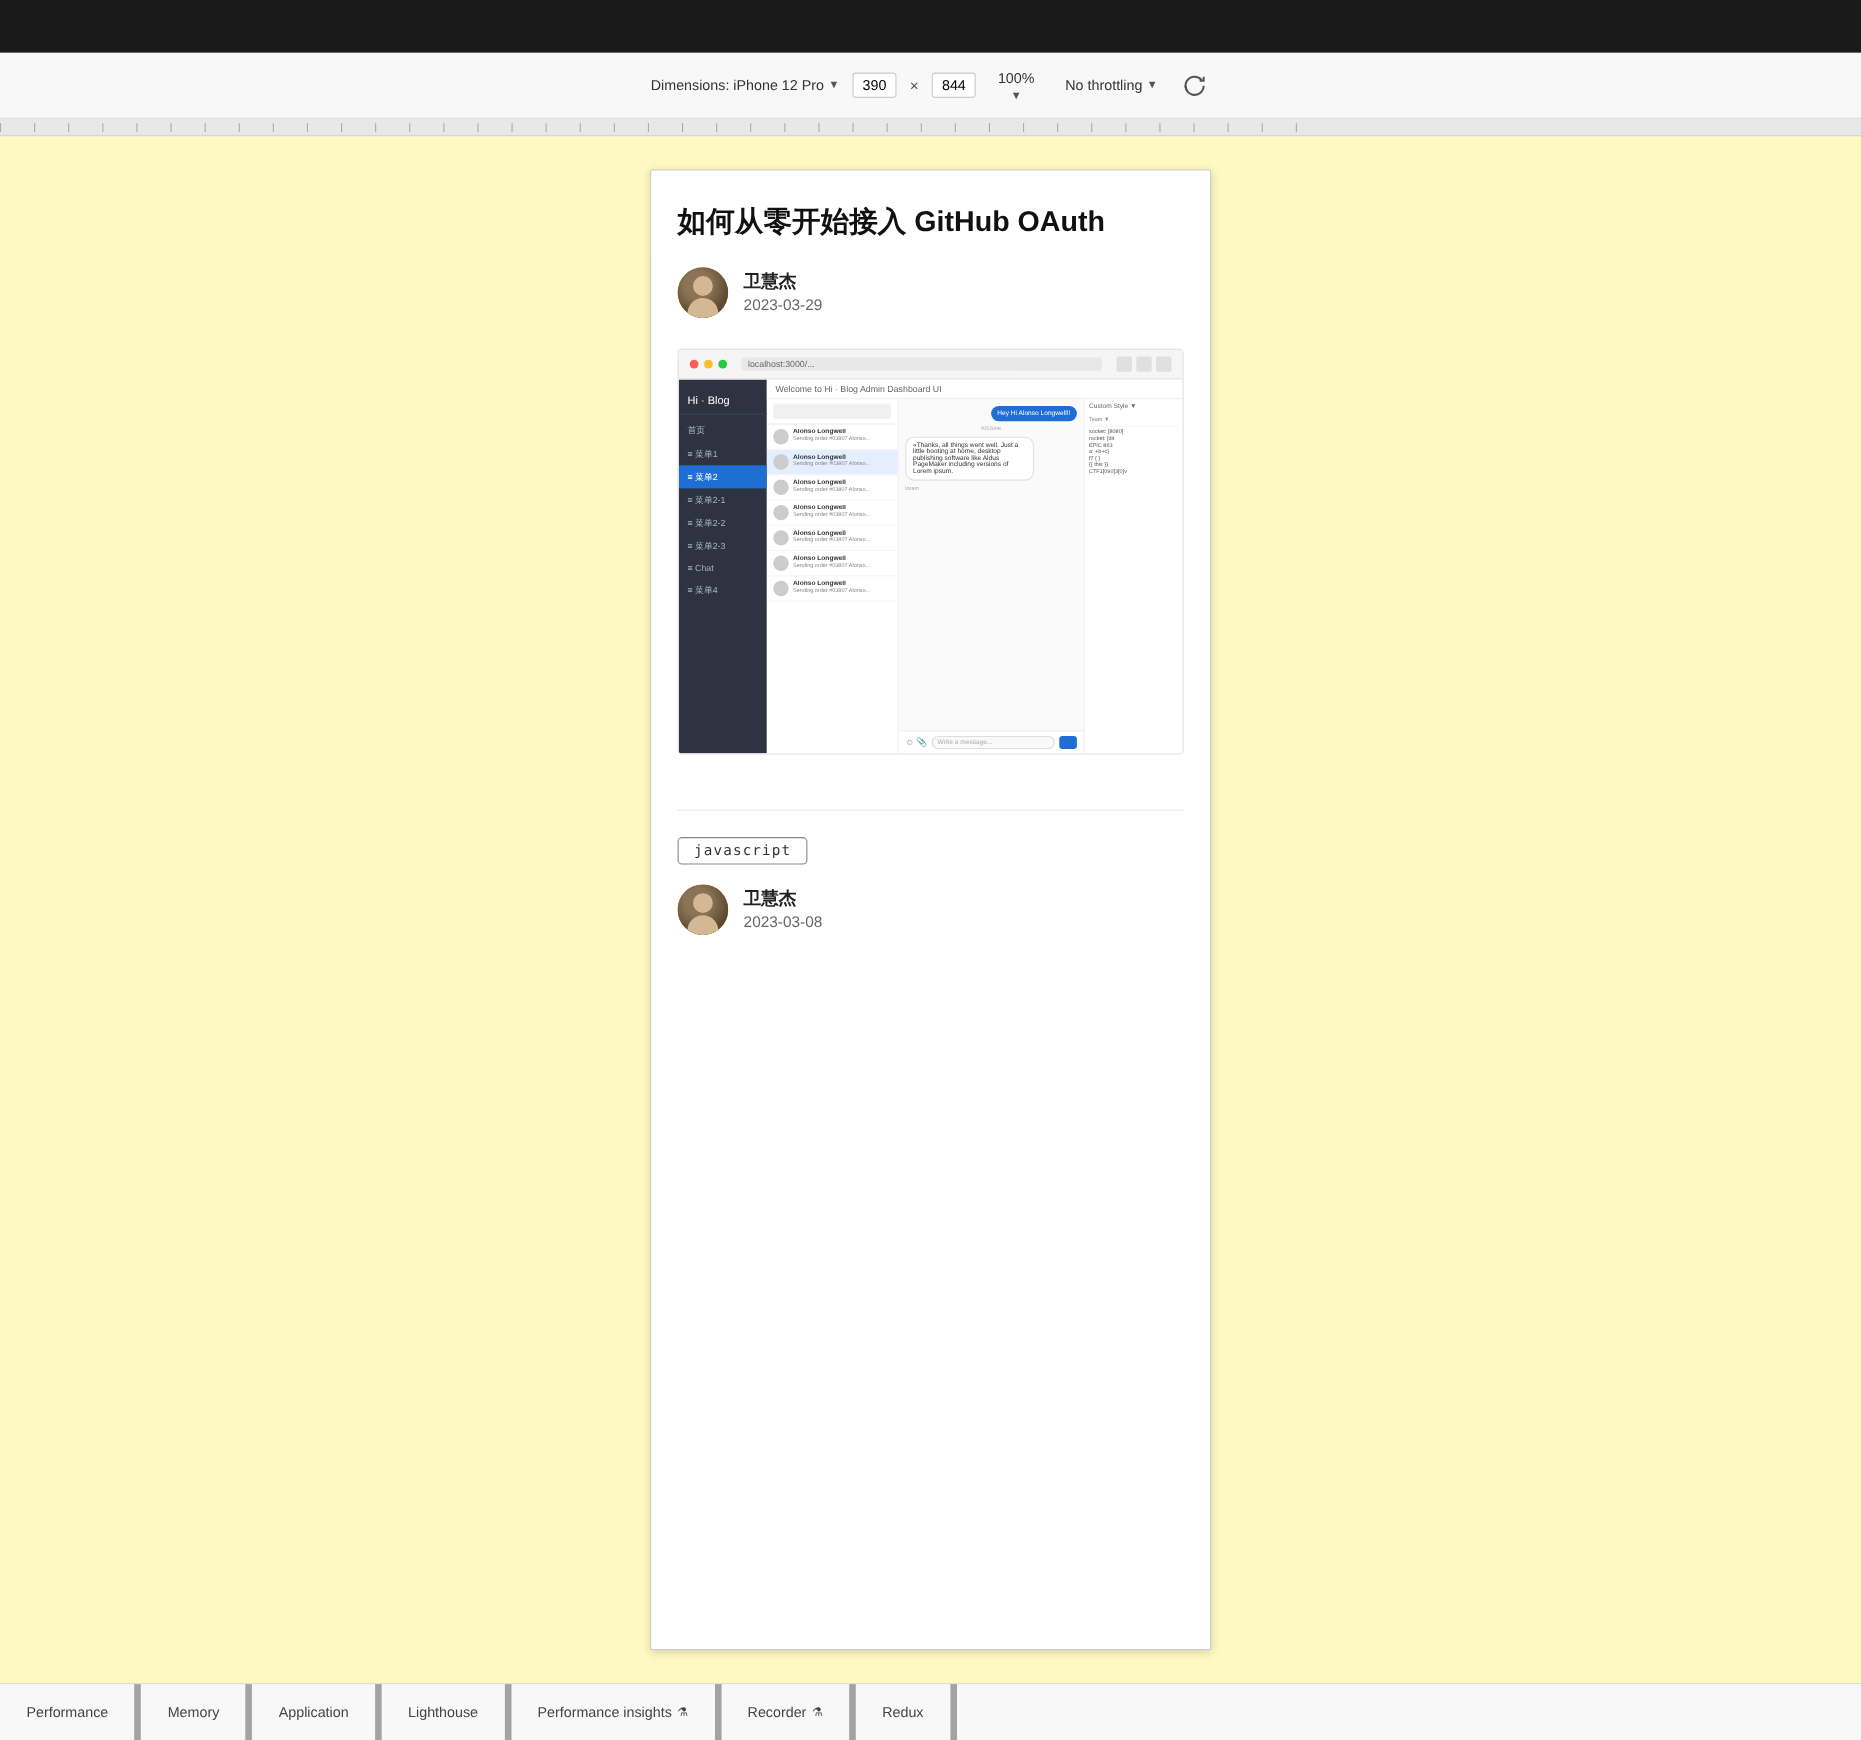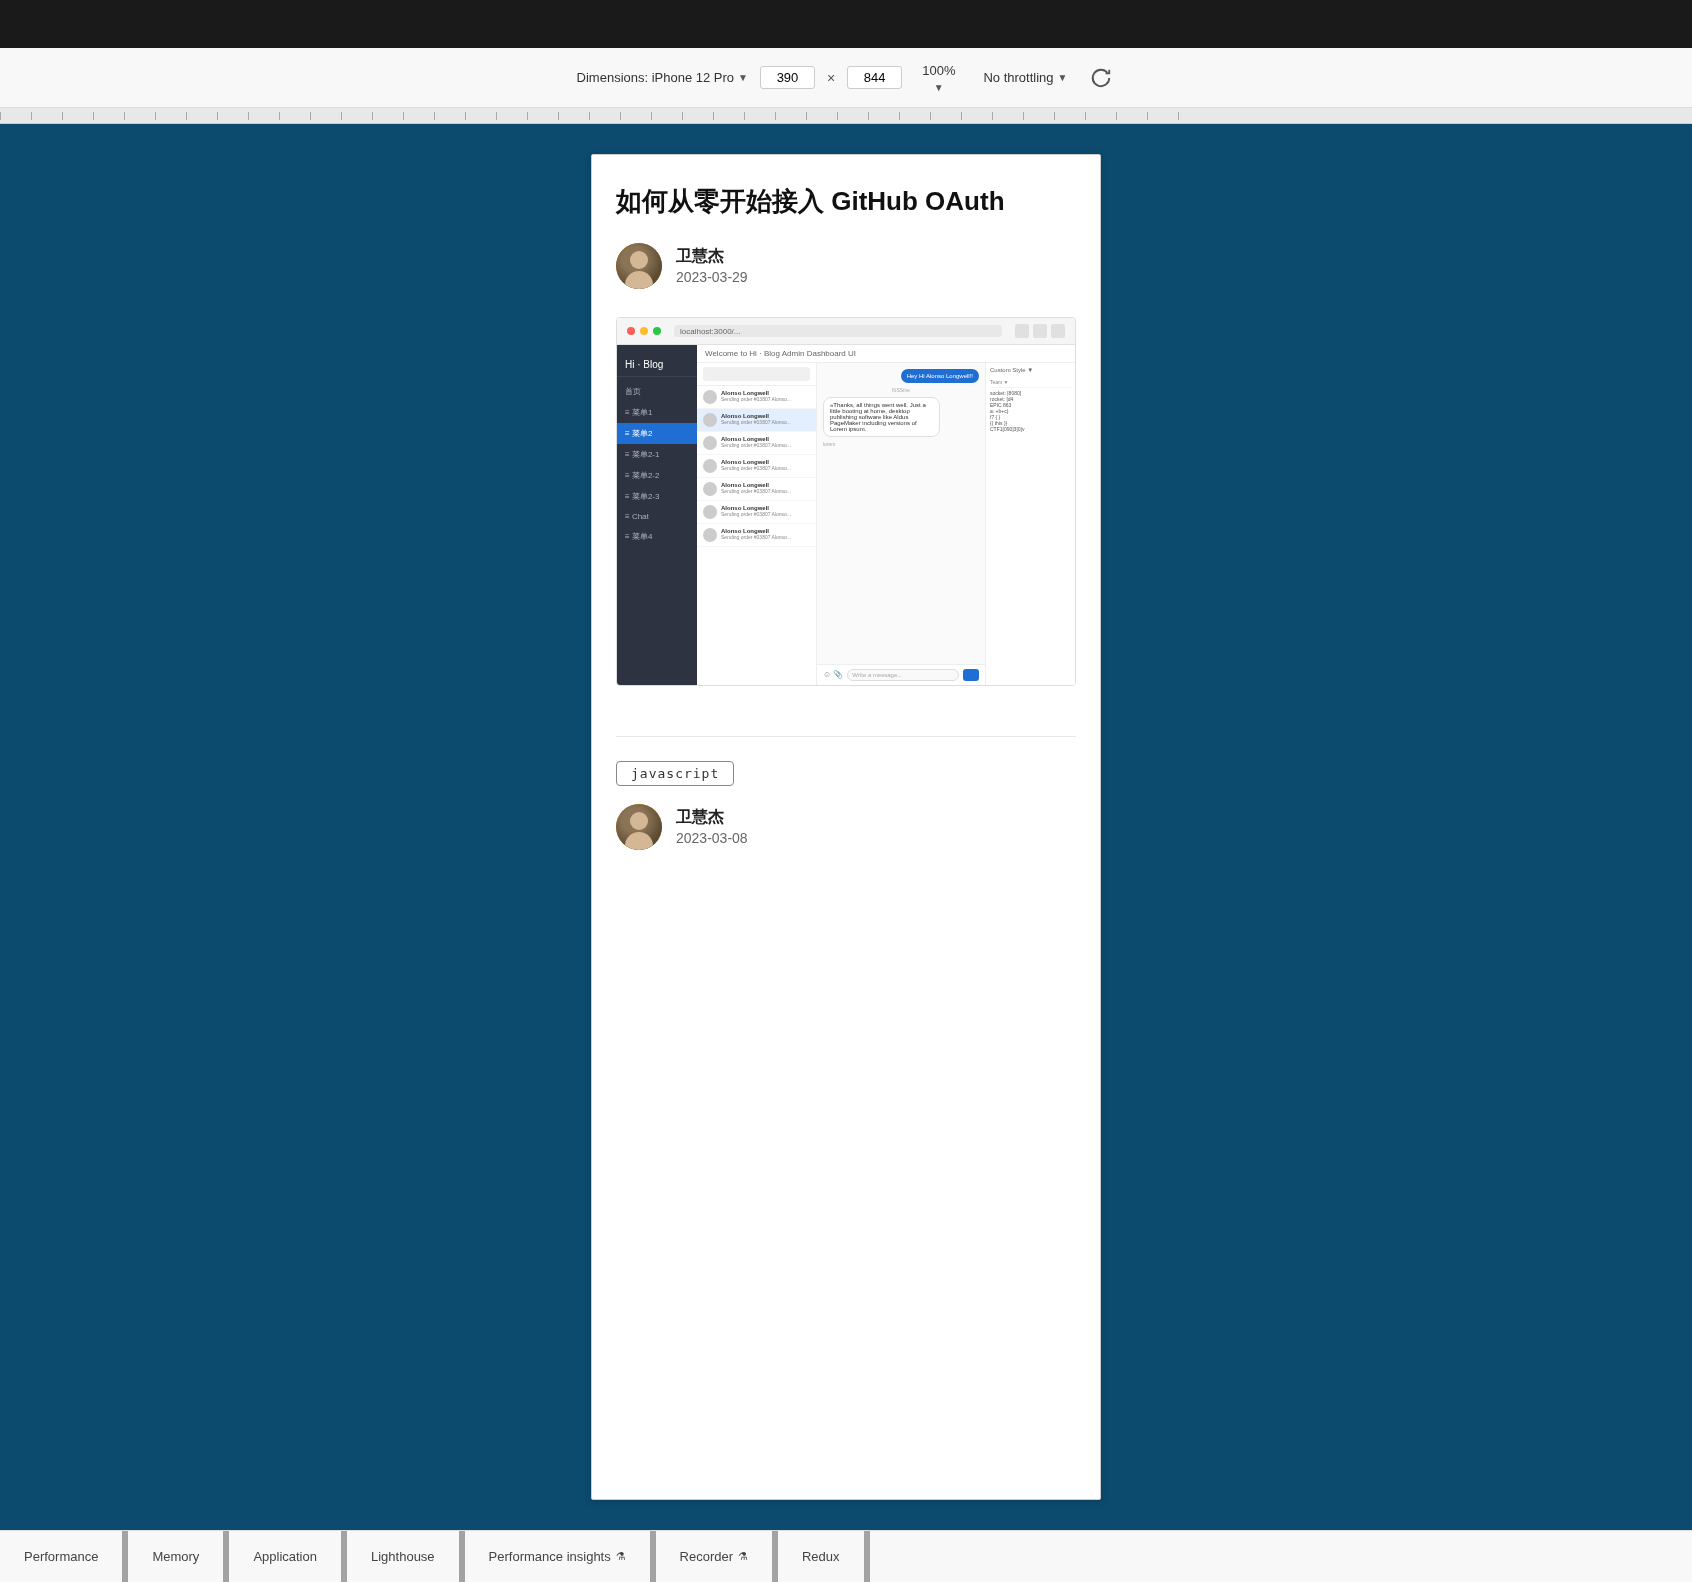--- a/index.html
+++ b/index.html
@@ -46,21 +46,21 @@
     .chevron-down {
       font-size: 10px;
       color: #555;
     }
 
     .dim-input {
       border: 1px solid #ccc;
       border-radius: 3px;
       padding: 3px 6px;
       font-size: 13px;
-      width: 55px;
+      width: 40px;
       text-align: center;
       background: white;
     }
 
     .dim-separator {
       font-size: 14px;
       color: #555;
     }
 
     .zoom-select {
@@ -113,21 +113,21 @@
       width: 1px;
       height: 8px;
       background: #aaa;
       margin-right: 30px;
     }
 
     
     .main-area {
       width: 100%;
       height: calc(1582px - 48px - 60px - 16px - 52px);
-      background: #0c4a6e;
+      background: #fef9c3;
       display: flex;
       justify-content: center;
       align-items: flex-start;
       padding-top: 30px;
       overflow: hidden;
     }
 
     
     .phone-viewport {
       width: 510px;

